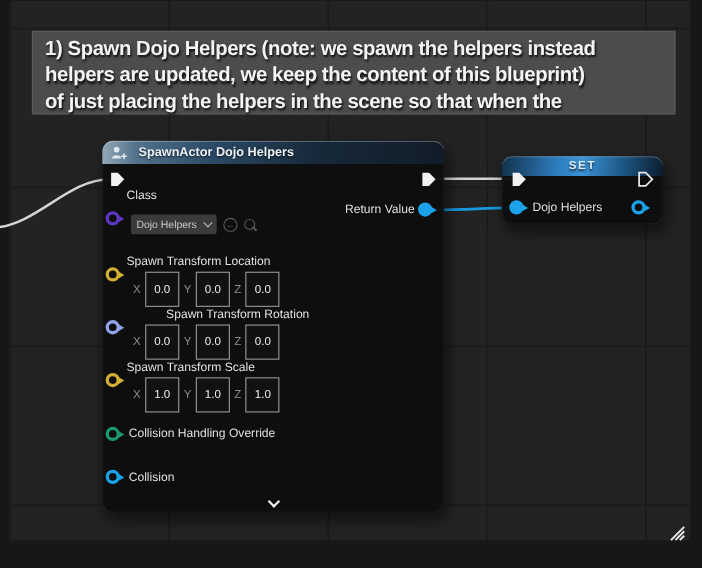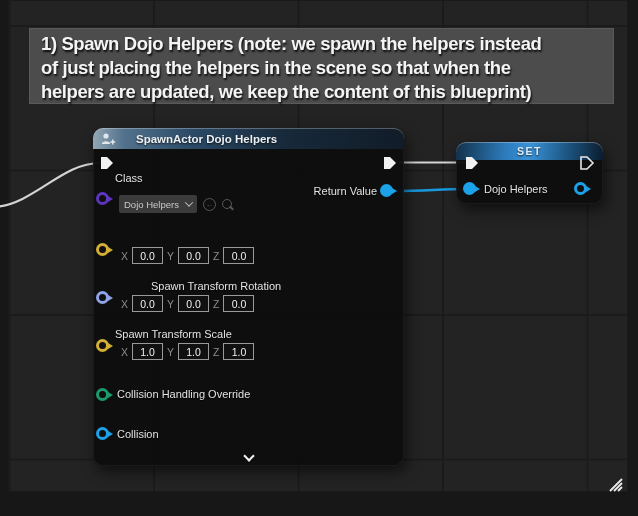--- a/index.html
+++ b/index.html
@@ -34,21 +34,21 @@
     text-shadow:1px 2px 2px rgba(0,0,0,0.85);
   }
 
   
   .node {
     position:absolute; background:rgba(13,13,13,0.97); border-radius:10px;
     box-shadow:3px 6px 14px rgba(0,0,0,0.55), inset 0 0 0 1px rgba(255,255,255,0.05);
   }
   .node-header {
     position:absolute; left:0; top:0; right:0; height:21px;
-    border-radius:10px 10px 0 0; display:flex; align-items:center; gap:20px;
+    border-radius:10px 10px 0 0; display:flex; align-items:center; gap:10px;
     padding:0 8px; overflow:hidden;
   }
   .spawn-header {
     background:linear-gradient(90deg,#93a7b5 0%, #52718c 10%, #2b4a66 32%, #17293a 62%, #111c28 100%);
     box-shadow:inset 0 1px 0 rgba(255,255,255,0.28);
   }
   .node-title {
     font-size:11.5px; font-weight:bold; color:#eaf0f4;
     text-shadow:0 1px 2px rgba(0,0,0,0.8); white-space:nowrap;
   }
@@ -74,21 +74,21 @@
   }
   .pin.filled { background:var(--c,#888); }
 
   .pin-label { position:absolute; font-size:11px; color:#e2e2e2; white-space:nowrap;
                text-shadow:0 1px 1px rgba(0,0,0,0.8); }
 
   
   .xyz-row { position:absolute; display:flex; align-items:center; gap:4px; }
   .axis-letter { font-size:10.5px; color:#8d8d8d; }
   .axis-box {
-    width:31px; height:17px; background:#111; border:1px solid #9a9a9a;
+    width:31px; height:32px; background:#111; border:1px solid #9a9a9a;
     color:#f0f0f0; font-size:10.5px; display:flex; align-items:center; justify-content:center;
   }
 
   
   .class-dropdown {
     position:absolute; left:26px; top:67px; width:78px; height:18px;
     background:#3b3b3b; border-radius:2px; display:flex; align-items:center;
     justify-content:space-between; padding:0 5px;
   }
   .class-dropdown-text { font-size:9.5px; color:#c9c9c9; white-space:nowrap; }
@@ -135,22 +135,22 @@
   <div id="canvas"></div>
 
   <svg id="wires">
     <path d="M -4 207 C 35 203, 62 163, 100 163" fill="none" style="stroke:var(--exec-wire)" stroke-width="2.2"></path>
     <path d="M 397 162.5 L 467 162.5" fill="none" style="stroke:var(--exec-wire)" stroke-width="2.2"></path>
     <path d="M 395 191 C 425 191, 440 189, 466 189" fill="none" style="stroke:var(--data-wire)" stroke-width="2.4"></path>
   </svg>
 
   <div class="comment">
     <div class="comment-line">1) Spawn Dojo Helpers (note: we spawn the helpers instead</div>
+    <div class="comment-line">helpers are updated, we keep the content of this blueprint)</div>
     <div class="comment-line">of just placing the helpers in the scene so that when the</div>
-    <div class="comment-line">helpers are updated, we keep the content of this blueprint)</div>
   </div>
 
   <div class="node" style="left:93px; top:128px; width:311px; height:338px;">
 
     <div class="node-header spawn-header">
       <svg width="15" height="14" viewBox="0 0 15 14">
         <circle cx="5" cy="4" r="2.6" fill="#dfe7ec"></circle>
         <path d="M0.8 12 C0.8 8.2 9.2 8.2 9.2 12 Z" fill="#dfe7ec"></path>
         <path d="M11.7 7.5 v5 M9.2 10 h5" stroke="#dfe7ec" stroke-width="1.5" fill="none"></path>
       </svg>
@@ -171,20 +171,21 @@
       <span class="chev"></span>
     </div>
     <div class="util-icons">
       <span class="circle-arrow-icon">←</span>
       <span class="magnifier-icon"></span>
     </div>
 
     <span class="pin-label" style="right:27px; top:57px;">Return Value</span>
     <span class="pin filled" style="left:287px; top:56px; --c:var(--object-blue);"></span>
 
+    <span class="pin-label" style="left:22px; top:104px;">Spawn Transform Location</span>
     <span class="pin" style="left:3px; top:115px; --c:var(--vector-gold);"></span>
     <div class="xyz-row" style="left:28px; top:119px;">
       <span class="axis-letter">X</span>
       <span class="axis-box">0.0</span>
       <span class="axis-letter">Y</span>
       <span class="axis-box">0.0</span>
       <span class="axis-letter">Z</span>
       <span class="axis-box">0.0</span>
     </div>
 

